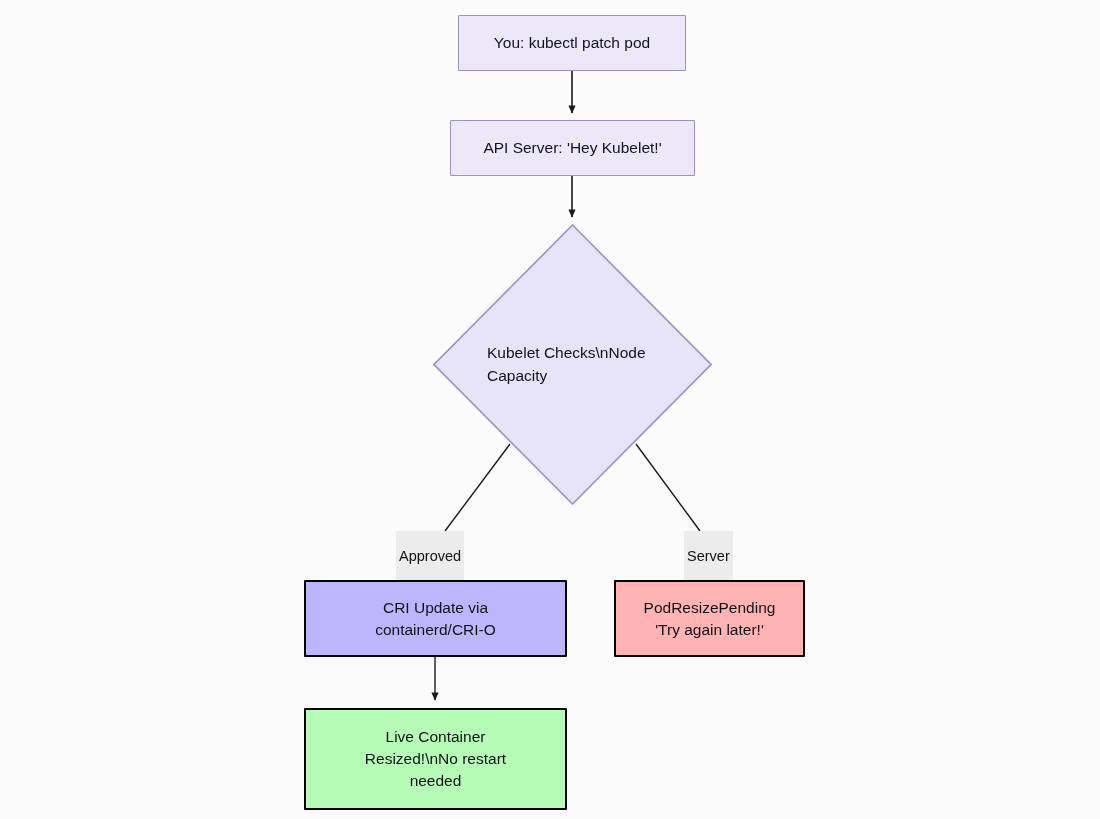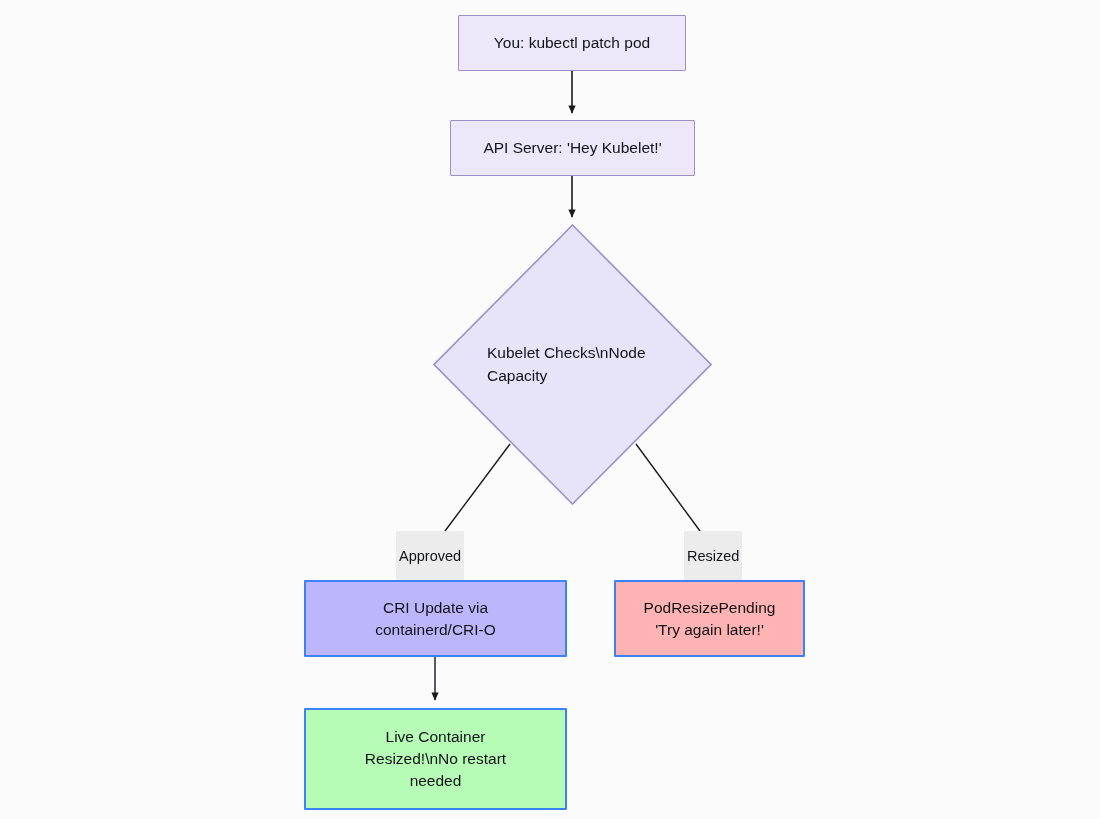--- a/index.html
+++ b/index.html
@@ -36,21 +36,21 @@
     color: #111318;
     font-size: 15.5px;
     white-space: pre-line;
   }
   .node-process {
     border: 1.3px solid #9d90c8;
     background: #ece8fa;
     border-radius: 1px;
   }
   .node-emph {
-    border: 2px solid #3b82f6;
+    border: 2px solid #000000;
     border-radius: 1px;
   }
   .fill-blue   { background: #bcb7fc; }
   .fill-pink   { background: #ffb3b3; }
   .fill-green  { background: #b6fcb6; }
 
   .node-decision-wrap {
     position: absolute;
   }
   .node-decision-wrap .diamond-shape {
@@ -128,21 +128,21 @@
 
   <div class="node-decision-wrap" style="left:433px; top:224px; width:279px; height:281px;">
     <svg class="diamond-shape" viewBox="0 0 279 281" preserveAspectRatio="none">
       <polygon points="139.5,1 278,140.5 139.5,280 1,140.5" fill="#e7e3f8" stroke="#9d90c8" stroke-width="1.6"></polygon>
     </svg>
     <div class="diamond-label">Kubelet Checks\nNode Capacity</div>
   </div>
 
   <div class="edge-label" style="left:396px; top:531px;">Approved</div>
 
-  <div class="edge-label" style="left:684px; top:531px;">Resized</div>
+  <div class="edge-label" style="left:684px; top:531px;">Server</div>
 
   <div class="node node-emph fill-blue" style="left:304px; top:580px; width:263px; height:77px;">CRI Update via
 containerd/CRI-O</div>
 
   <div class="node node-emph fill-green" style="left:304px; top:708px; width:263px; height:102px;">Live Container
 Resized!\nNo restart
 needed</div>
 
   <div class="node node-emph fill-pink" style="left:614px; top:580px; width:191px; height:77px;">PodResizePending
 'Try again later!'</div>

